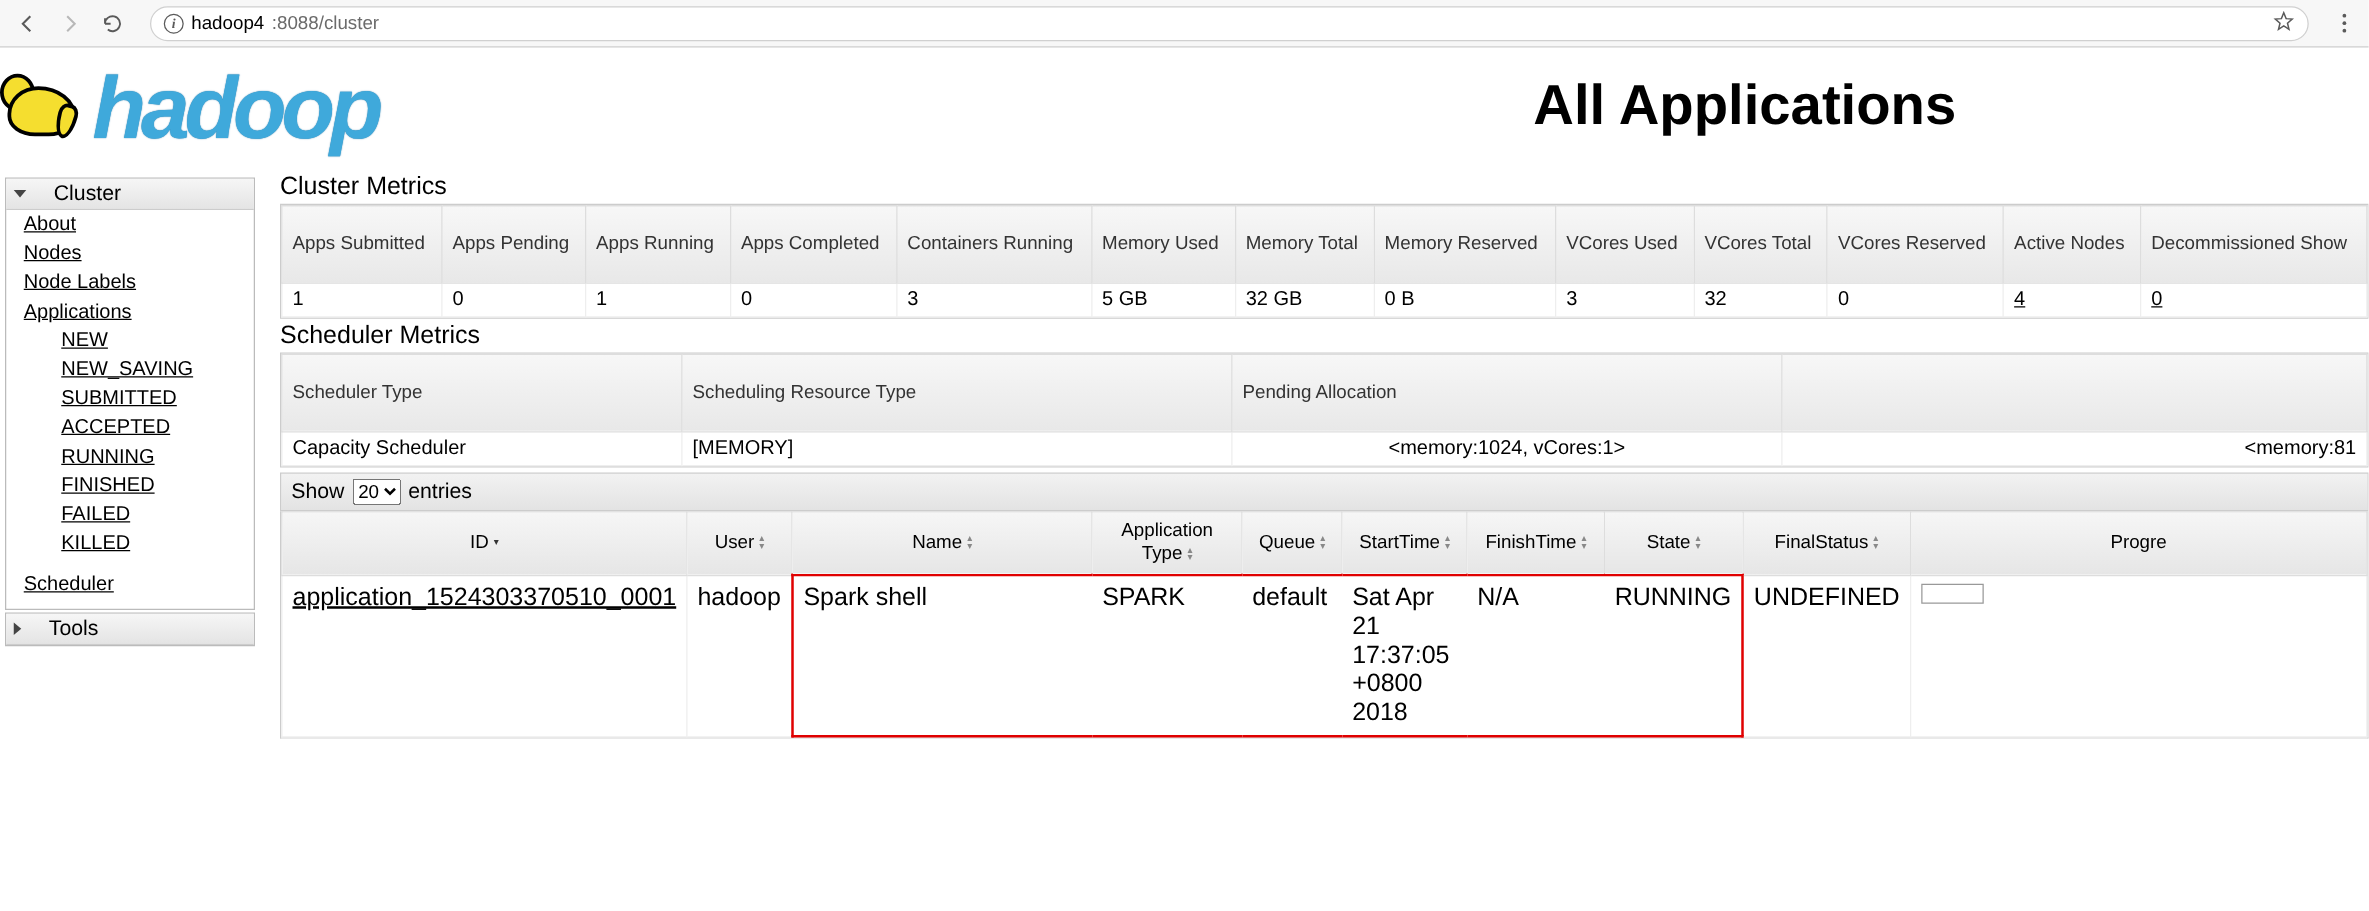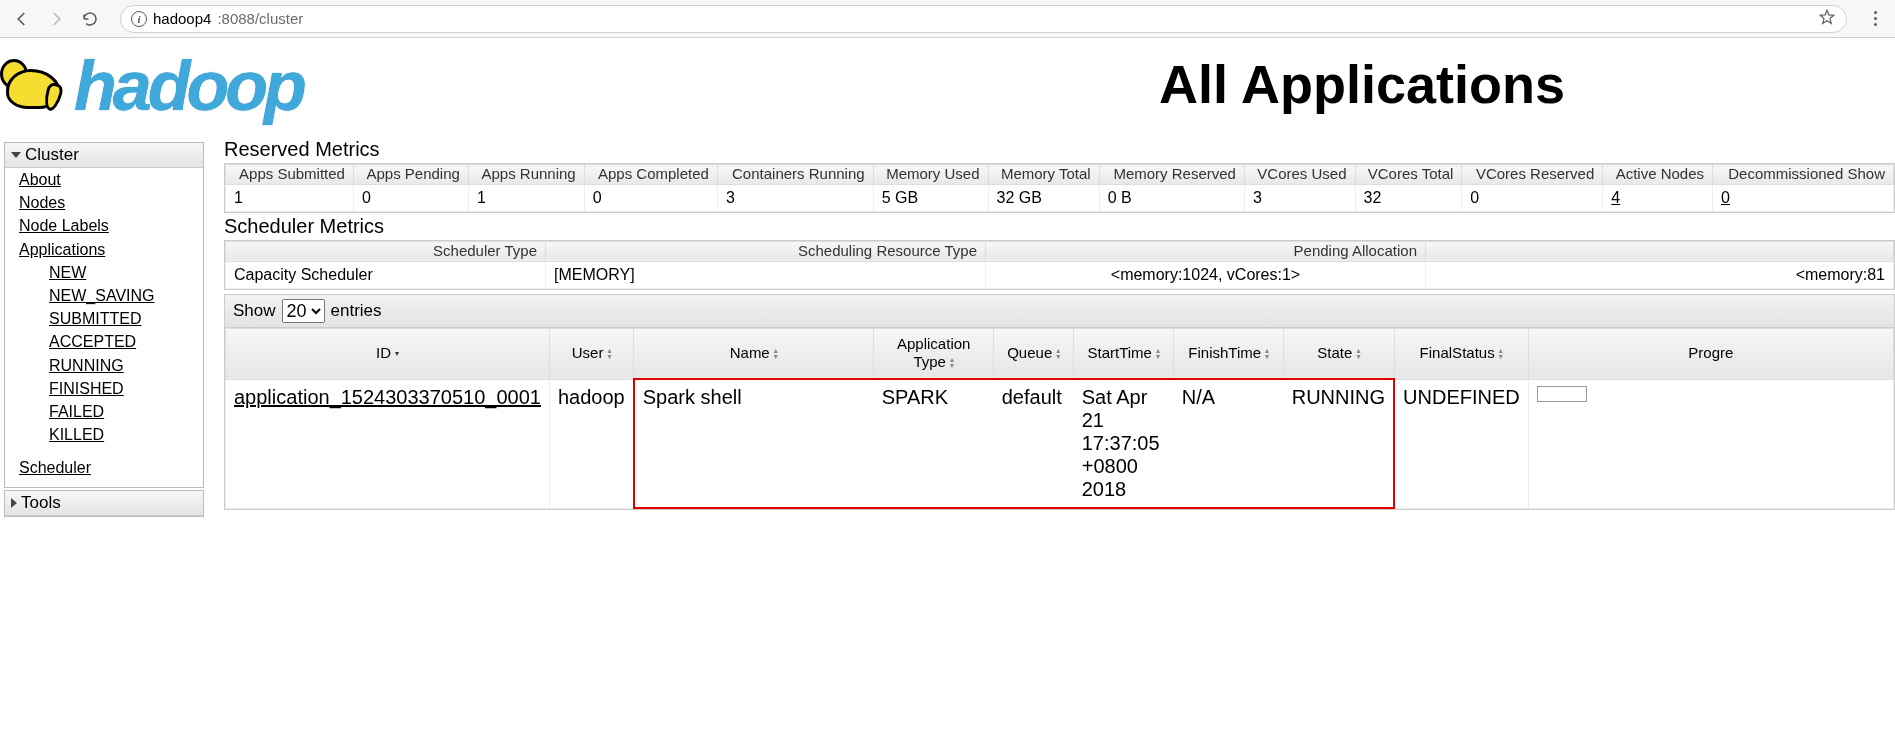--- a/index.html
+++ b/index.html
@@ -21,49 +21,49 @@
     
     
     .header-row{margin-left:0;display:flex;align-items:center;margin-bottom:10px;}
     .logo-wrap{display:flex;align-items:center;padding:4px 0 0 0;}
     
     .elephant{width:70px;height:70px;position:relative;margin-right:4px;}
     .elephant .body{position:absolute;left:6px;top:18px;width:55px;height:40px;background:#f5de2f;border:3px solid #000;border-radius:45% 55% 40% 40%/55% 60% 40% 40%;}
     .elephant .ear{position:absolute;left:0;top:8px;width:28px;height:30px;background:#f5de2f;border:3px solid #000;border-radius:50%;}
     .elephant .trunk{position:absolute;left:45px;top:32px;width:16px;height:28px;background:#f5de2f;border:3px solid #000;border-radius:40% 40% 50% 50%/30% 30% 70% 70%;transform:rotate(15deg);}
     .wordmark{font-family:Arial,Helvetica,sans-serif;font-size:70px;font-weight:900;font-style:italic;color:#3fa9db;letter-spacing:-4px;text-shadow:0 0 1px #1b6fa0;}
-    .page-title{font-family:Verdana,Arial,sans-serif;font-size:54px;font-weight:900;margin-left:auto;margin-right:330px;}
+    .page-title{font-family:Verdana,Arial,sans-serif;font-size:45px;font-weight:900;margin-left:auto;margin-right:330px;}
     .top-area{padding-top:4px;}
     
     
     .sidebar{width:200px;flex-shrink:0;margin:6px 0 0 4px;}
     .side-box{border:1px solid #bbb;background:#fff;margin-bottom:2px;}
-    .side-head{background:linear-gradient(#f6f6f6,#e4e4e4);padding:2px 6px;font-size:17px;display:flex;align-items:center;gap:4px;border-bottom:1px solid #ccc;}
+    .side-head{background:linear-gradient(#f6f6f6,#e4e4e4);padding:2px 6px;font-size:17px;display:flex;align-items:center;gap:22px;border-bottom:1px solid #ccc;}
     .caret{width:0;height:0;border-left:5px solid transparent;border-right:5px solid transparent;border-top:6px solid #444;display:inline-block;}
     .caret-right{border-top:5px solid transparent;border-bottom:5px solid transparent;border-left:6px solid #444;border-right:none;}
     .side-body{padding:0 6px 8px 14px;}
     .side-link{color:#000;text-decoration:underline;font-size:16px;display:block;line-height:1.45;cursor:pointer;}
     .sub-links{padding-left:30px;}
     .side-link.spaced{margin-top:10px;}
     
     
     .main{flex:1;margin-left:20px;overflow:hidden;}
     .sec-head{font-size:20px;font-weight:400;margin:2px 0 2px 0;}
     .metrics-wrap{border:1px solid #ccc;}
     table.metrics{width:100%;border-collapse:collapse;}
-    table.metrics th{background:linear-gradient(#f7f7f7,#e8e8e8);font-weight:400;color:#333;padding:0 8px;text-align:right;border:1px solid #ddd;font-size:15px;line-height:1.25;margin-left:48px;}
+    table.metrics th{background:linear-gradient(#f7f7f7,#e8e8e8);font-weight:400;color:#333;padding:21px 8px;text-align:left;border:1px solid #ddd;font-size:15px;line-height:1.25;margin-left:48px;}
     table.metrics td{padding:4px 8px;text-align:left;border:1px solid #eee;font-size:16px;}
     .link-cell{text-decoration:underline;color:#000;cursor:pointer;}
     
     
     .sched-row td{text-align:left;}
     
     
     .show-bar{background:linear-gradient(#f2f2f2,#e3e3e3);border:1px solid #ccc;padding:4px 8px;margin-top:4px;font-size:17px;display:flex;align-items:center;gap:6px;}
-    .show-bar select{font-size:18px;}
+    .show-bar select{font-size:15px;}
     
     
     .apps-wrap{border:1px solid #ccc;border-top:none;}
     table.apps{width:100%;border-collapse:collapse;table-layout:auto;}
     table.apps th{background:linear-gradient(#f6f6f6,#e6e6e6);font-weight:400;padding:6px 10px;text-align:center;border:1px solid #ddd;font-size:15px;line-height:1.25;position:relative;}
     .sort-ind{display:inline-flex;flex-direction:column;font-size:8px;line-height:6px;color:#888;margin-left:4px;vertical-align:middle;}
     .sort-ind.one{color:#333;}
     table.apps td{padding:6px 8px;border:1px solid #eee;font-size:20px;vertical-align:top;}
     .app-link{text-decoration:underline;color:#000;cursor:pointer;}
     .tight{white-space:nowrap;}
@@ -152,21 +152,21 @@
       <div class="side-box">
         <div class="side-head">
           <span class="caret caret-right"></span>
           <span>Tools</span>
         </div>
       </div>
     </div>
 
     <div class="main">
 
-      <div class="sec-head">Reserved Metrics</div>
+      <div class="sec-head">Cluster Metrics</div>
       <div class="metrics-wrap">
         <table class="metrics">
           <tbody>
               <tr>
             <th>Apps Submitted</th>
             <th>Apps Pending</th>
             <th>Apps Running</th>
             <th>Apps Completed</th>
             <th>Containers Running</th>
             <th>Memory Used</th>

